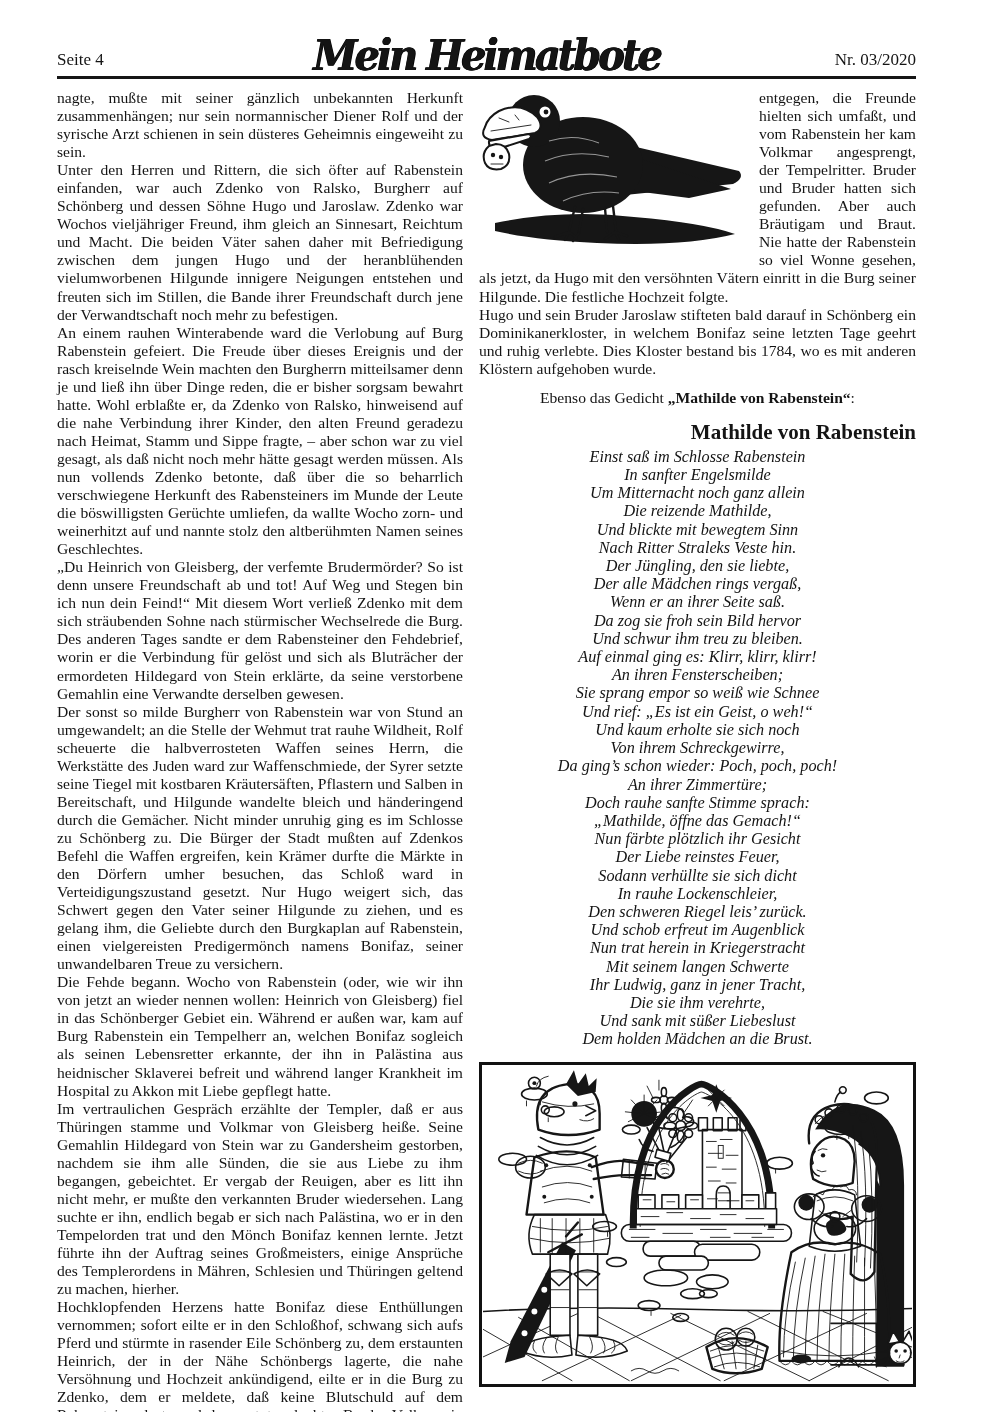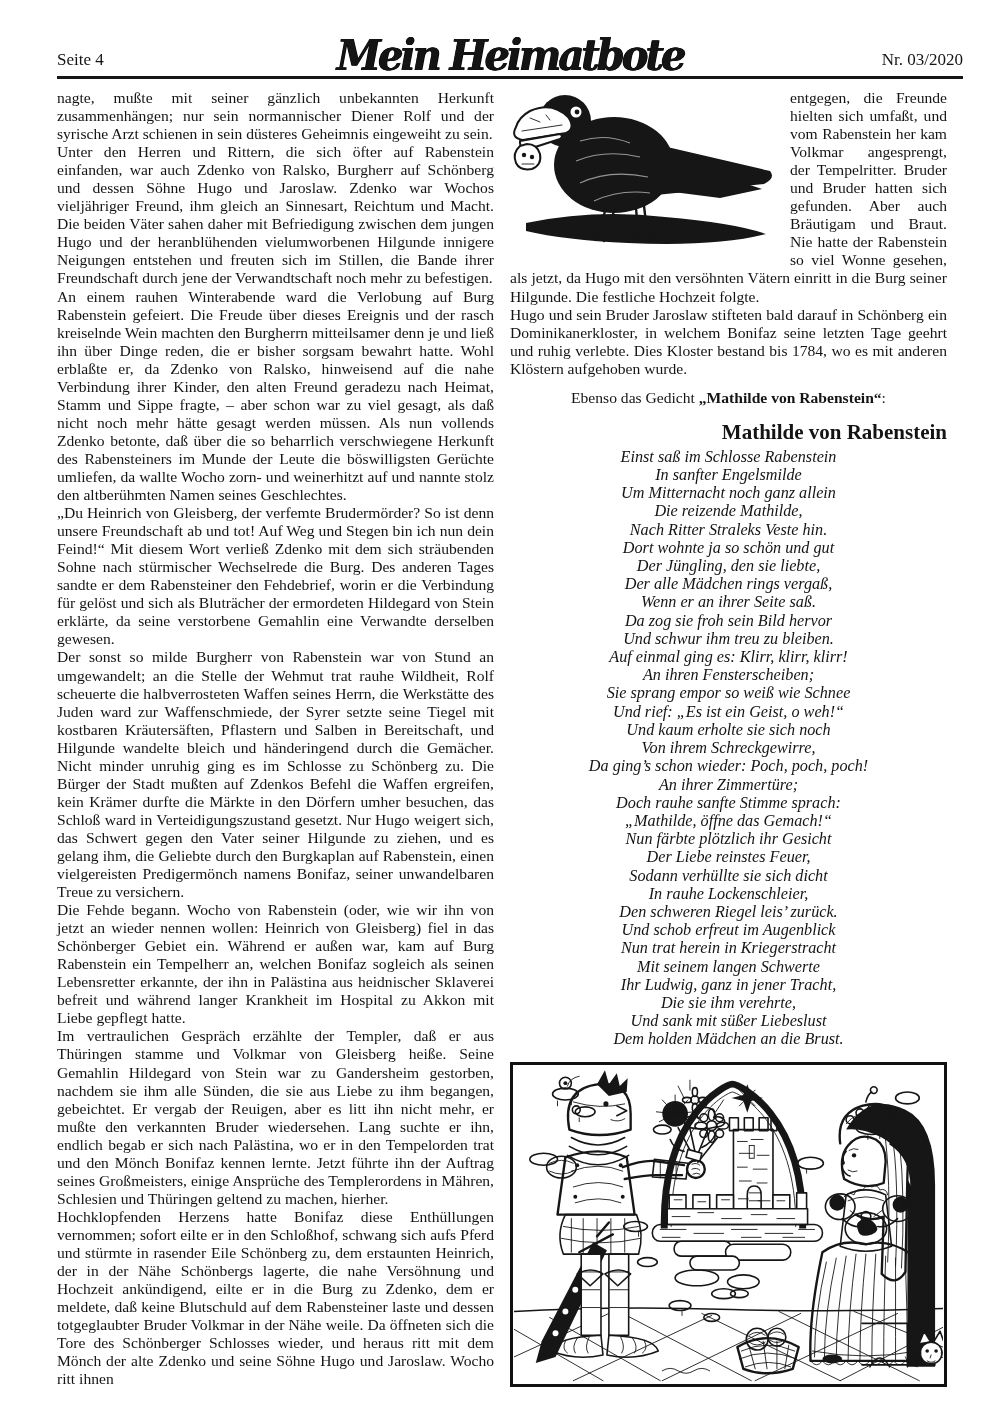--- a/index.html
+++ b/index.html
@@ -1,19 +1,19 @@
 <!DOCTYPE html>
 <html lang="de"><head>
 <meta charset="utf-8">
 <style>
   * { box-sizing: border-box; margin: 0; padding: 0; }
   html,body { background:#ffffff; }
   body { width:1000px; height:1412px; overflow:hidden; color:#141414;
          font-family:"Liberation Serif", serif; }
-  .page { width:1000px; height:1412px; padding:0 37px 0 57px; position:relative; background:#fff; }
+  .page { width:1000px; height:1412px; padding:0 84px 0 57px; position:relative; background:#fff; }
 
   
   .header { position:relative; height:76px; }
   .page-label { position:absolute; left:0; bottom:6px; font-size:17px; }
   .issue-label { position:absolute; right:0; bottom:6px; font-size:17px; }
   .masthead { position:absolute; left:0; right:0; bottom:-2px; text-align:center;
               font-family:"DejaVu Serif", serif; font-weight:900; font-style:italic;
               font-size:40px; letter-spacing:-3px; transform:scaleY(1.08);
               text-shadow:0.6px 0 #000, -0.4px 0 #000; white-space:nowrap; }
   .rule { border-top:3px solid #161616; margin-bottom:10px; }
@@ -108,22 +108,22 @@
 
       <p class="para poem-intro"><span>Ebenso das Gedicht </span><b>„Mathilde von Rabenstein“</b><span>:</span></p>
 
       <h2 class="poem-title">Mathilde von Rabenstein</h2>
 
       <div class="poem-body">
           <div class="poem-line">Einst saß im Schlosse Rabenstein</div>
           <div class="poem-line">In sanfter Engelsmilde</div>
           <div class="poem-line">Um Mitternacht noch ganz allein</div>
           <div class="poem-line">Die reizende Mathilde,</div>
+          <div class="poem-line">Und blickte mit bewegtem Sinn</div>
           <div class="poem-line">Nach Ritter Straleks Veste hin.</div>
-          <div class="poem-line">Dort wohnte ja so schön und gut</div>
           <div class="poem-line">Der Jüngling, den sie liebte,</div>
           <div class="poem-line">Der alle Mädchen rings vergaß,</div>
           <div class="poem-line">Wenn er an ihrer Seite saß.</div>
           <div class="poem-line">Da zog sie froh sein Bild hervor</div>
           <div class="poem-line">Und schwur ihm treu zu bleiben.</div>
           <div class="poem-line">Auf einmal ging es: Klirr, klirr, klirr!</div>
           <div class="poem-line">An ihren Fensterscheiben;</div>
           <div class="poem-line">Sie sprang empor so weiß wie Schnee</div>
           <div class="poem-line">Und rief: „Es ist ein Geist, o weh!“</div>
           <div class="poem-line">Und kaum erholte sie sich noch</div>

